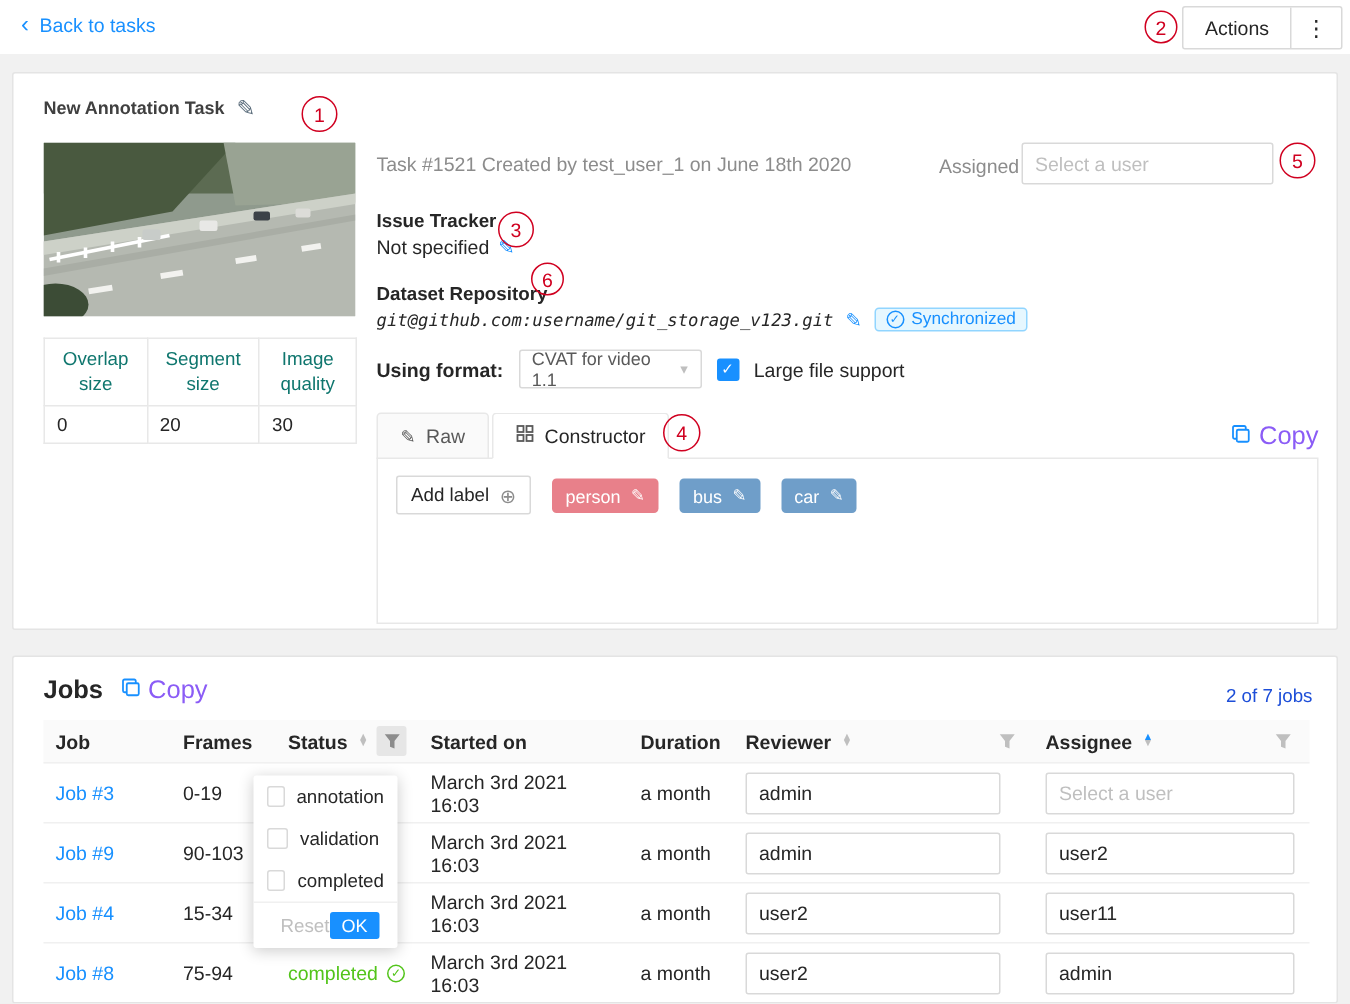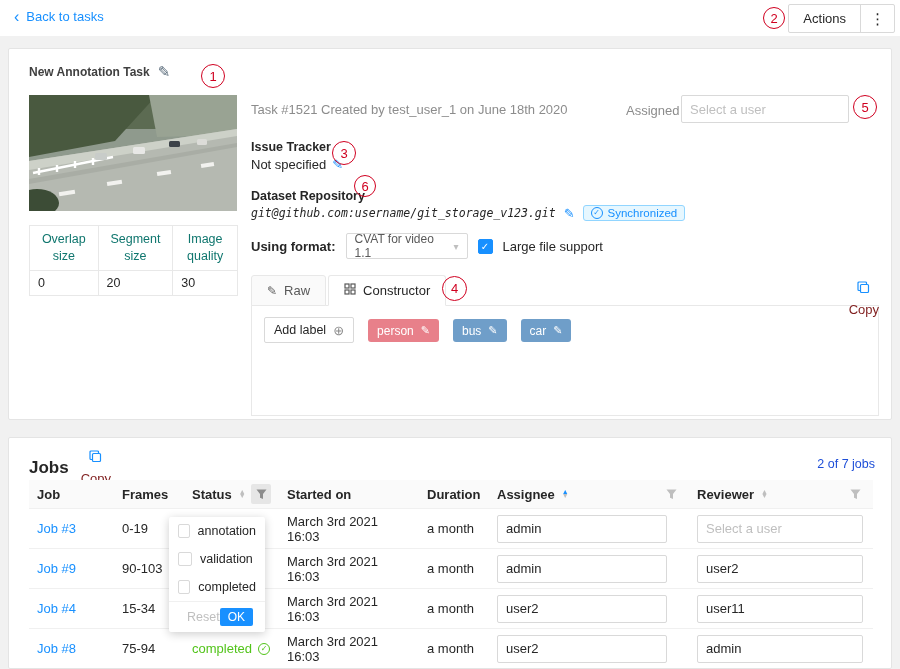--- a/index.html
+++ b/index.html
@@ -59,21 +59,21 @@
   .checkbox.empty { background:#fff; border:1px solid #d9d9d9; }
   .lfs-label { font-size:13px; color:#262626; }
   .labels-wrap { position:absolute; left:242px; top:226px; width:628px; }
   .tabbar { display:flex; position:relative; z-index:2; }
   .tab { height:31px; display:flex; align-items:center; gap:7px; padding:0 15px; font-size:13px;
     border:1px solid #e8e8e8; border-radius:3px 3px 0 0; background:#fafafa; color:#595959;
     margin-right:2px; cursor:pointer; }
   .tab.active { background:#fff; color:#262626; border-bottom:1px solid #fff; }
   .tab .tab-icon { font-size:12px; color:#595959; }
   .copy-link { position:absolute; right:0; top:6px; display:flex; align-items:center; gap:5px;
-    color:#7f1d1d; font-size:13px; cursor:pointer;flex-direction:column; }
+    color:#8b5cf6; font-size:17px; cursor:pointer; }
   .labels-panel { border:1px solid #e8e8e8; margin-top:-1px; height:111px; background:#fff;
     padding:11px 12px; display:flex; align-items:flex-start; gap:14px; position:relative; z-index:1; }
   .add-label-btn { display:inline-flex; align-items:center; gap:7px; height:26px; padding:0 9px;
     border:1px solid #d9d9d9; border-radius:2px; background:#fff; font-size:12.5px; color:#262626; cursor:pointer; }
   .add-circle { color:#8c8c8c; font-size:13px; }
   .chip { display:inline-flex; align-items:center; gap:7px; height:23px; padding:0 9px; margin-top:2px;
     border-radius:3px; color:#fff; font-size:12px; cursor:pointer; }
   .chip .edit-pencil { color:#fff; font-size:11px; }
   
   .jobs-head { position:absolute; left:20px; top:12px; display:flex; align-items:center; gap:12px; }
@@ -290,43 +290,43 @@
             </span>
           <span class="funnel active">
             <svg width="11" height="11" viewBox="0 0 11 11">
                 <path d="M0.5,0.5 h10 L7,5 v5 l-3,-1.2 V5 Z" fill="#8c8c8c"></path>
               </svg>
           </span>
         </div>
         <div class="jcell">Started on</div>
         <div class="jcell">Duration</div>
         <div class="jcell">
+          <span>Reviewer</span>
+          <span class="sorter">
+              <span class="up">▲</span>
+              <span class="down">▼</span>
+            </span>
+          <span class="funnel">
+            <svg width="11" height="11" viewBox="0 0 11 11">
+                <path d="M0.5,0.5 h10 L7,5 v5 l-3,-1.2 V5 Z" fill="#bfbfbf"></path>
+              </svg>
+          </span>
+        </div>
+        <div class="jcell">
           <span>Assignee</span>
           <span class="sorter">
               <span class="up active">▲</span>
               <span class="down">▼</span>
             </span>
           <span class="funnel">
             <svg width="11" height="11" viewBox="0 0 11 11">
                 <path d="M0.5,0.5 h10 L7,5 v5 l-3,-1.2 V5 Z" fill="#bfbfbf"></path>
               </svg>
           </span>
         </div>
-        <div class="jcell">
-          <span>Reviewer</span>
-          <span class="sorter">
-              <span class="up">▲</span>
-              <span class="down">▼</span>
-            </span>
-          <span class="funnel">
-            <svg width="11" height="11" viewBox="0 0 11 11">
-                <path d="M0.5,0.5 h10 L7,5 v5 l-3,-1.2 V5 Z" fill="#bfbfbf"></path>
-              </svg>
-          </span>
-        </div>
       </div>
 
       <div class="jrow body">
         <div class="jcell">
             <span class="job-link">Job #3</span>
           </div>
         <div class="jcell">0-19</div>
         <div class="jcell"></div>
         <div class="jcell">March 3rd 2021 16:03</div>
         <div class="jcell">a month</div>

